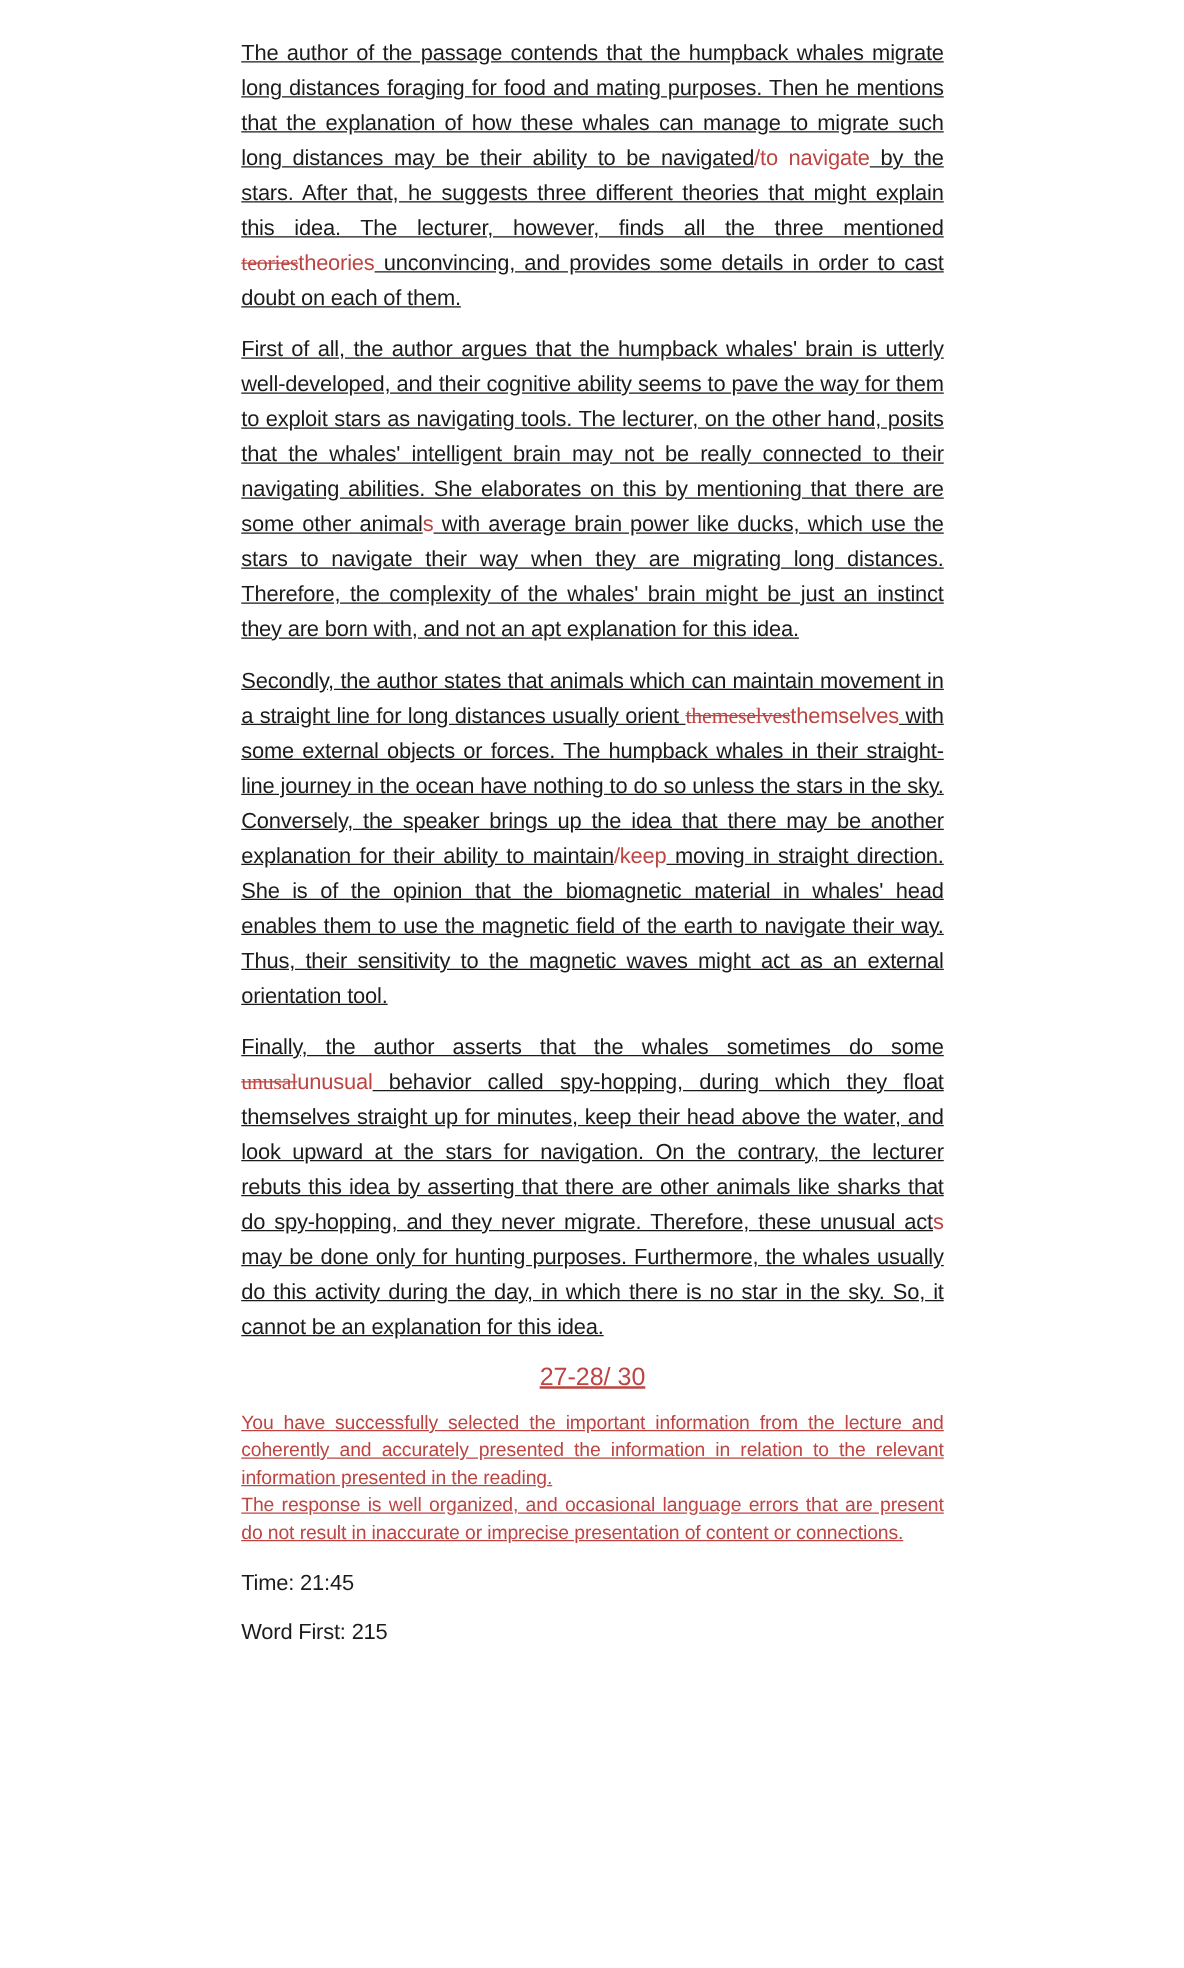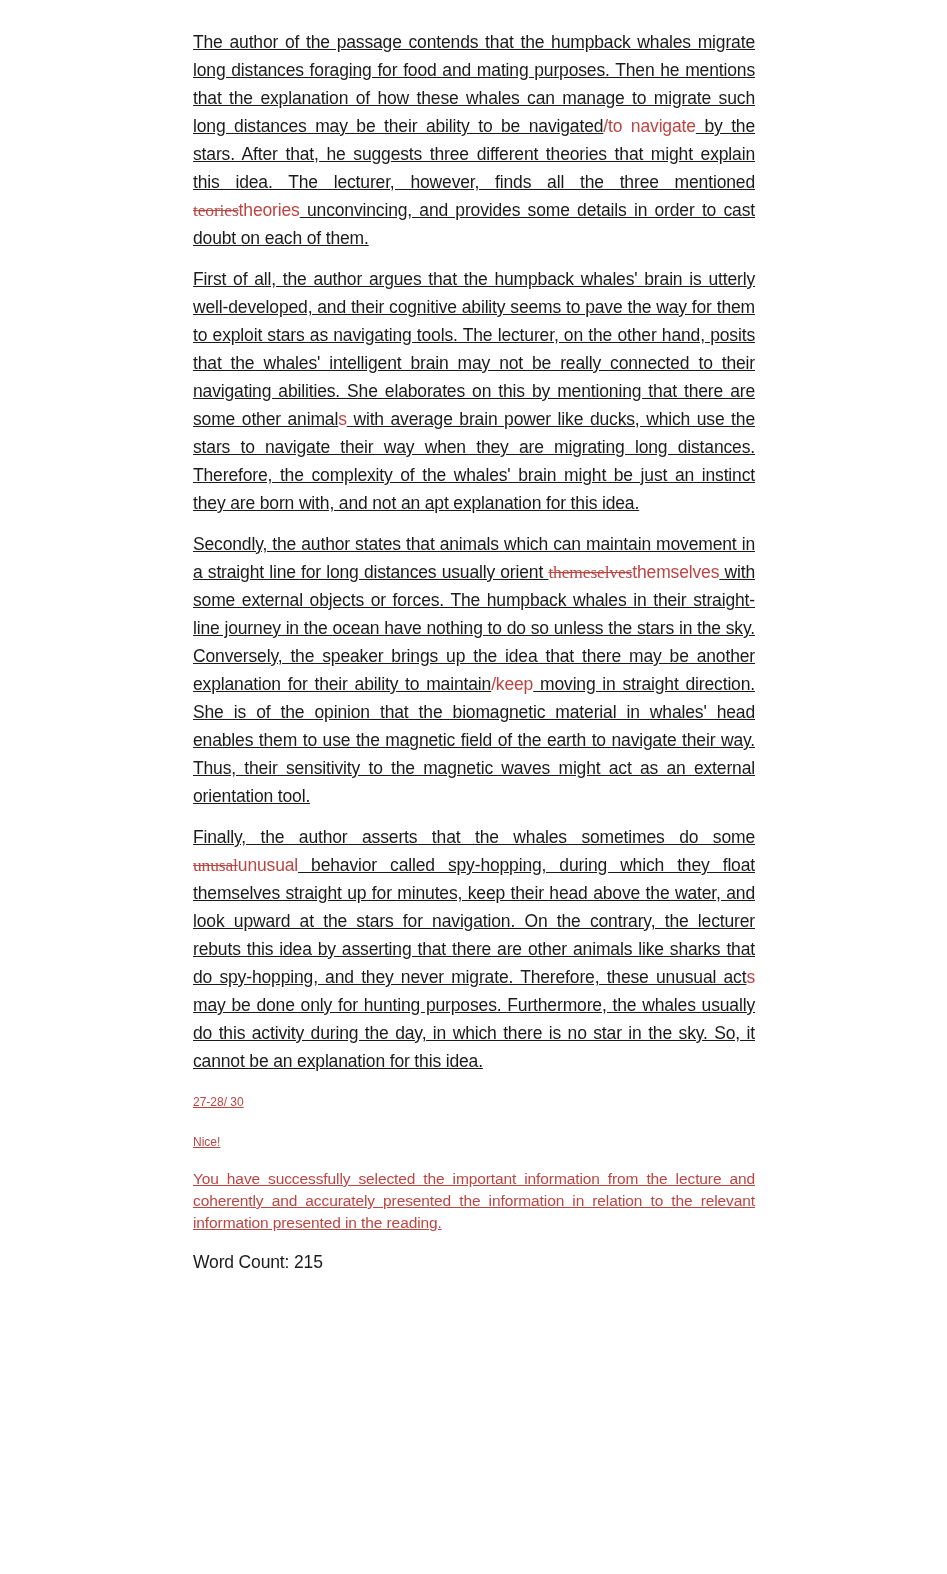--- a/index.html
+++ b/index.html
@@ -27,25 +27,26 @@
   .run-normal { color: var(--text-color, #1b1b1b); text-decoration: underline; }
   .run-deleted {
     color: var(--accent-red, #bc4542);
     text-decoration: line-through;
     font-family: Liberation Serif, serif;
   }
   .run-inserted {
     color: var(--accent-red, #bc4542);
   }
   .score-line, .verdict-line {
-    font-size: 12px;
+    font-size: 20px;
     line-height: 28px;
     color: var(--accent-red, #bc4542);
     text-decoration: underline;
     margin: 0 0 12px 0;
+    text-align: center;
   }
   .feedback-block { margin: 0 0 14px 0; }
   .feedback-line {
     font-size: 15.5px;
     line-height: 22px;
     text-align: justify;
     letter-spacing: -0.1px;
     color: var(--accent-red, #bc4542);
     text-decoration: underline;
   }
@@ -64,25 +65,29 @@
 
   <section id="essay-body">
       <p class="para"><span class="run-normal">The author of the passage contends that the humpback whales migrate long distances foraging for food and mating purposes. Then he mentions that the explanation of how these whales can manage to migrate such long distances may be their ability to be navigated</span><span class="run-inserted">/to navigate</span><span class="run-normal"> by the stars. After that, he suggests three different theories that might explain this idea. The lecturer, however, finds all the three mentioned </span><span class="run-deleted">teories</span><span class="run-inserted">theories</span><span class="run-normal"> unconvincing, and provides some details in order to cast doubt on each of them.</span></p>
       <p class="para"><span class="run-normal">First of all, the author argues that the humpback whales' brain is utterly well-developed, and their cognitive ability seems to pave the way for them to exploit stars as navigating tools. The lecturer, on the other hand, posits that the whales' intelligent brain may not be really connected to their navigating abilities. She elaborates on this by mentioning that there are some other animal</span><span class="run-inserted">s</span><span class="run-normal"> with average brain power like ducks, which use the stars to navigate their way when they are migrating long distances. Therefore, the complexity of the whales' brain might be just an instinct they are born with, and not an apt explanation for this idea.</span></p>
       <p class="para"><span class="run-normal">Secondly, the author states that animals which can maintain movement in a straight line for long distances usually orient </span><span class="run-deleted">themeselves</span><span class="run-inserted">themselves</span><span class="run-normal"> with some external objects or forces. The humpback whales in their straight-line journey in the ocean have nothing to do so unless the stars in the sky. Conversely, the speaker brings up the idea that there may be another explanation for their ability to maintain</span><span class="run-inserted">/keep</span><span class="run-normal"> moving in straight direction. She is of the opinion that the biomagnetic material in whales' head enables them to use the magnetic field of the earth to navigate their way. Thus, their sensitivity to the magnetic waves might act as an external orientation tool.</span></p>
       <p class="para"><span class="run-normal">Finally, the author asserts that the whales sometimes do some </span><span class="run-deleted">unusal</span><span class="run-inserted">unusual</span><span class="run-normal"> behavior called spy-hopping, during which they float themselves straight up for minutes, keep their head above the water, and look upward at the stars for navigation. On the contrary, the lecturer rebuts this idea by asserting that there are other animals like sharks that do spy-hopping, and they never migrate. Therefore, these unusual act</span><span class="run-inserted">s</span><span class="run-normal"> may be done only for hunting purposes. Furthermore, the whales usually do this activity during the day, in which there is no star in the sky. So, it cannot be an explanation for this idea.</span></p>
     </section>
 
   <div class="score-line">27-28/ 30</div>
 
-  <div class="verdict-line">Nice!</div>
 
   <section id="feedback" class="feedback-block">
       <div class="feedback-line">You have successfully selected the important information from the lecture and coherently and accurately presented the information in relation to the relevant information presented in the reading.</div>
+      <div class="feedback-line">The response is well organized, and occasional language errors that are present do not result in inaccurate or imprecise presentation of content or connections.</div>
     </section>
 
+  <div class="meta-line">
+    <span>Time:</span>
+    <span>21:45</span>
+  </div>
 
   <div class="meta-line">
-    <span>Word Count:</span>
+    <span>Word First:</span>
     <span>215</span>
   </div>
 
 </main>
 
 </body></html>

